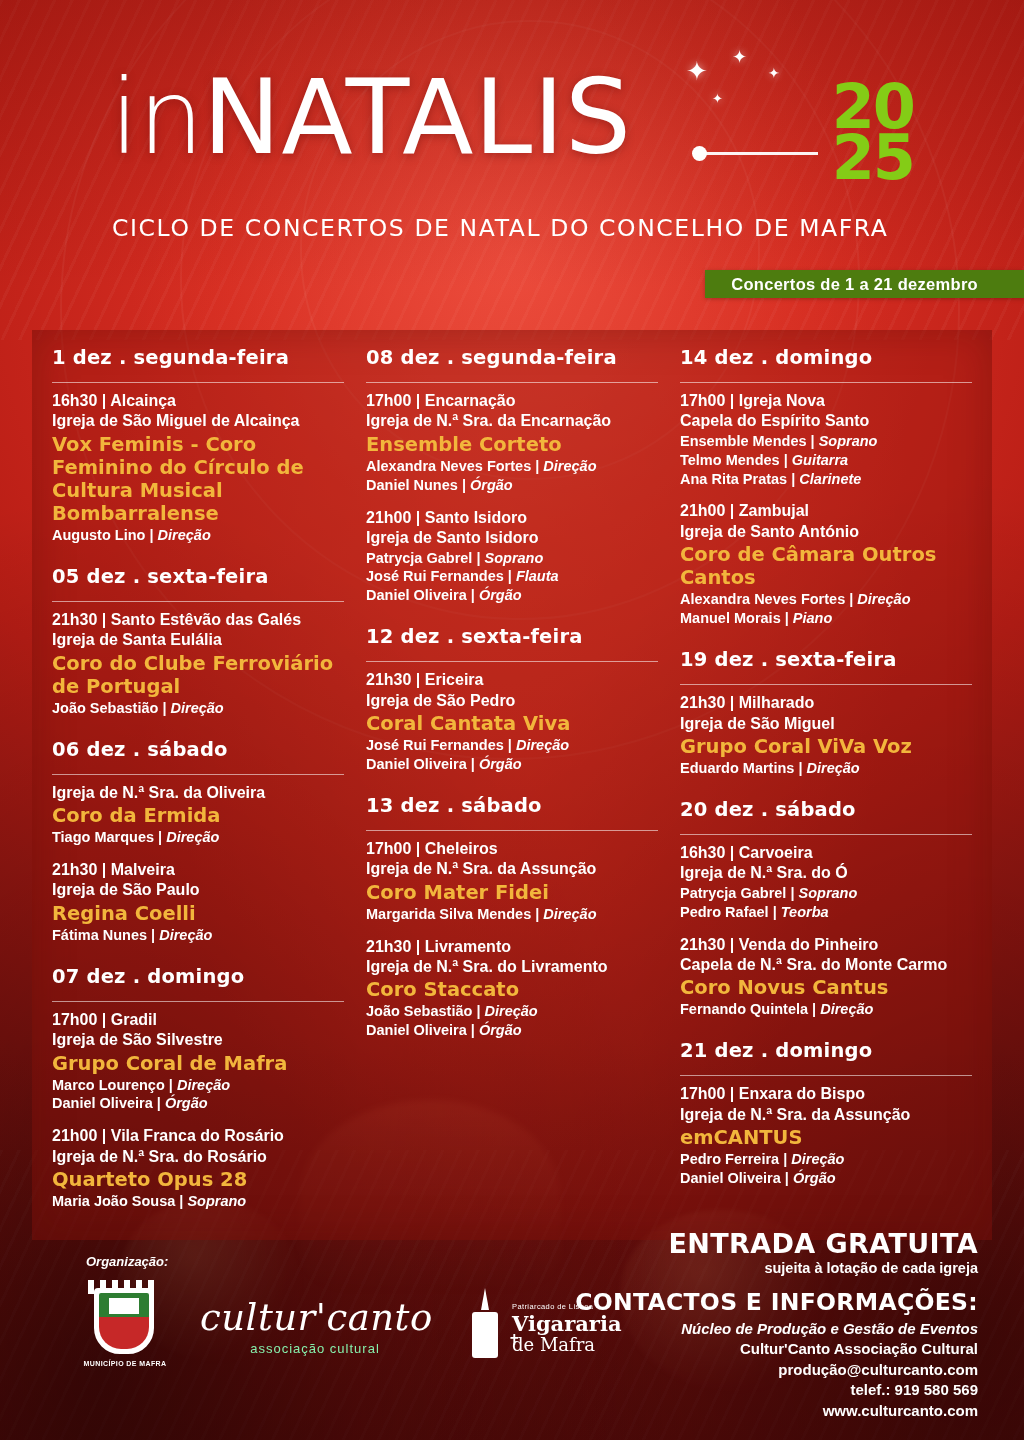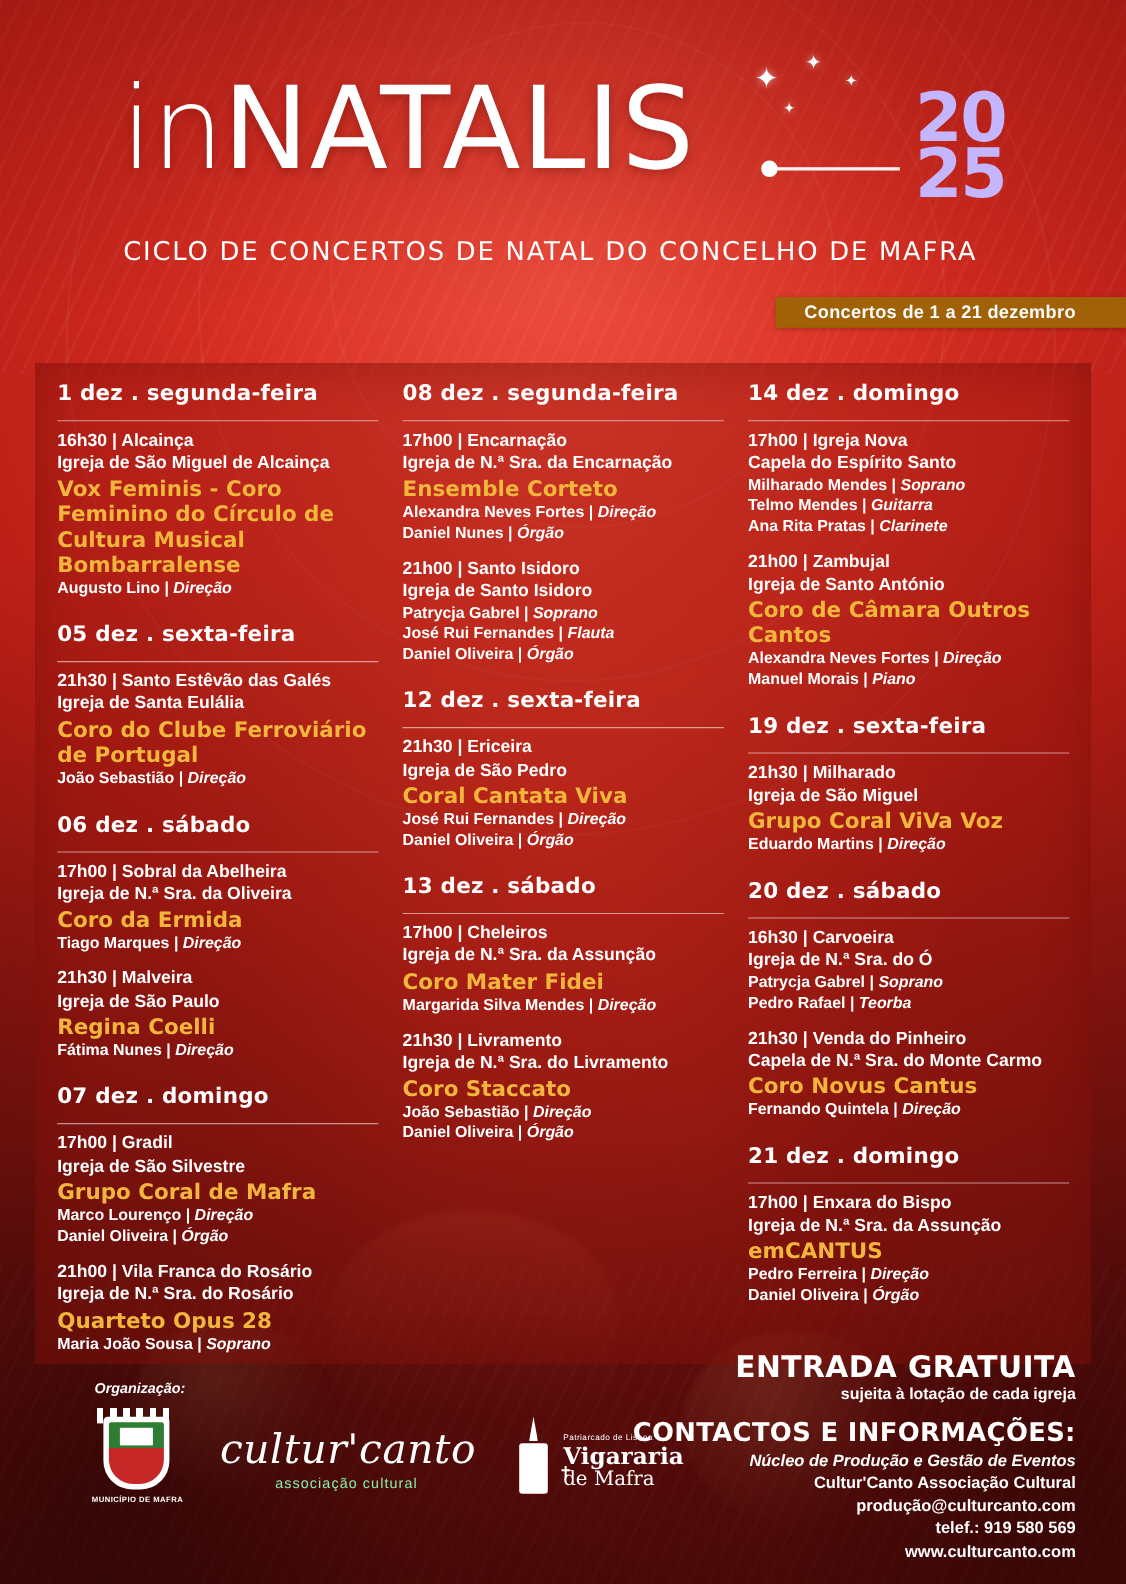--- a/index.html
+++ b/index.html
@@ -53,21 +53,21 @@
     font-family:"DejaVu Sans", sans-serif;
     color:#fff; letter-spacing:-1px; line-height:0.88;
     font-size:104px; font-weight:300;
     text-shadow:0 2px 10px rgba(80,0,0,0.35);
     white-space:nowrap;
   }
   .logo .in { font-weight:300; }
   .logo .natalis { font-weight:400; letter-spacing:1px; }
   .year {
     position:absolute; right:110px; top:82px;
-    color:#c4b5fd; font-family:"DejaVu Sans", sans-serif;
+    color:#84cc16; font-family:"DejaVu Sans", sans-serif;
     font-size:62px; font-weight:700; line-height:0.82; letter-spacing:-2px;
     text-align:left;
   }
   .year span { display:block; }
   .sparkles { position:absolute; left:668px; top:48px; width:180px; height:110px; }
   .spark {
     position:absolute; color:#fff; font-size:22px; line-height:1;
     text-shadow:0 0 8px rgba(255,255,255,0.6);
   }
   .leader {
@@ -79,21 +79,21 @@
     border-radius:50%; background:#fff;
   }
   .subtitle {
     position:absolute; left:112px; top:214px;
     color:#fff; font-size:23.5px; letter-spacing:1.6px; font-weight:400;
     font-family:"DejaVu Sans", sans-serif;
     white-space:nowrap;
   }
   .dates-banner {
     position:absolute; right:0; top:270px; height:28px;
-    background:#a16207;
+    background:#4d7c0f;
     color:#fff; font-size:16.5px; font-weight:700;
     display:flex; align-items:center; justify-content:flex-end;
     padding:0 46px 0 26px; letter-spacing:0.3px;
     box-shadow:0 1px 4px rgba(0,0,0,0.25);
   }
 
   
   #panel {
     position:absolute; left:32px; top:330px; width:960px; height:910px;
     background:rgba(150,22,16,0.40);
@@ -256,21 +256,20 @@
           <div class="ev">
             <div class="ev-time"><span>21h30</span><span class="sep"> | </span><span>Santo Estêvão das Galés</span></div>
             <div class="ev-place">Igreja de Santa Eulália</div>
             <div class="ev-group">Coro do Clube Ferroviário de Portugal</div>
             <div class="ev-person"><span>João Sebastião</span><span class="sep"> | </span><i>Direção</i></div>
           </div>
         </div>
         <div class="day">
           <div class="day-title">06 dez . sábado</div>
           <div class="ev">
-            <div class="ev-time"><span>17h00</span><span class="sep"> | </span><span>Sobral da Abelheira</span></div>
             <div class="ev-place">Igreja de N.ª Sra. da Oliveira</div>
             <div class="ev-group">Coro da Ermida</div>
             <div class="ev-person"><span>Tiago Marques</span><span class="sep"> | </span><i>Direção</i></div>
           </div>
           <div class="ev">
             <div class="ev-time"><span>21h30</span><span class="sep"> | </span><span>Malveira</span></div>
             <div class="ev-place">Igreja de São Paulo</div>
             <div class="ev-group">Regina Coelli</div>
             <div class="ev-person"><span>Fátima Nunes</span><span class="sep"> | </span><i>Direção</i></div>
           </div>
@@ -336,21 +335,21 @@
             <div class="ev-person"><span>Daniel Oliveira</span><span class="sep"> | </span><i>Órgão</i></div>
           </div>
         </div>
       </div>
       <div class="col">
         <div class="day">
           <div class="day-title">14 dez . domingo</div>
           <div class="ev">
             <div class="ev-time"><span>17h00</span><span class="sep"> | </span><span>Igreja Nova</span></div>
             <div class="ev-place">Capela do Espírito Santo</div>
-            <div class="ev-person"><span>Milharado Mendes</span><span class="sep"> | </span><i>Soprano</i></div>
+            <div class="ev-person"><span>Ensemble Mendes</span><span class="sep"> | </span><i>Soprano</i></div>
             <div class="ev-person"><span>Telmo Mendes</span><span class="sep"> | </span><i>Guitarra</i></div>
             <div class="ev-person"><span>Ana Rita Pratas</span><span class="sep"> | </span><i>Clarinete</i></div>
           </div>
           <div class="ev">
             <div class="ev-time"><span>21h00</span><span class="sep"> | </span><span>Zambujal</span></div>
             <div class="ev-place">Igreja de Santo António</div>
             <div class="ev-group">Coro de Câmara Outros Cantos</div>
             <div class="ev-person"><span>Alexandra Neves Fortes</span><span class="sep"> | </span><i>Direção</i></div>
             <div class="ev-person"><span>Manuel Morais</span><span class="sep"> | </span><i>Piano</i></div>
           </div>

